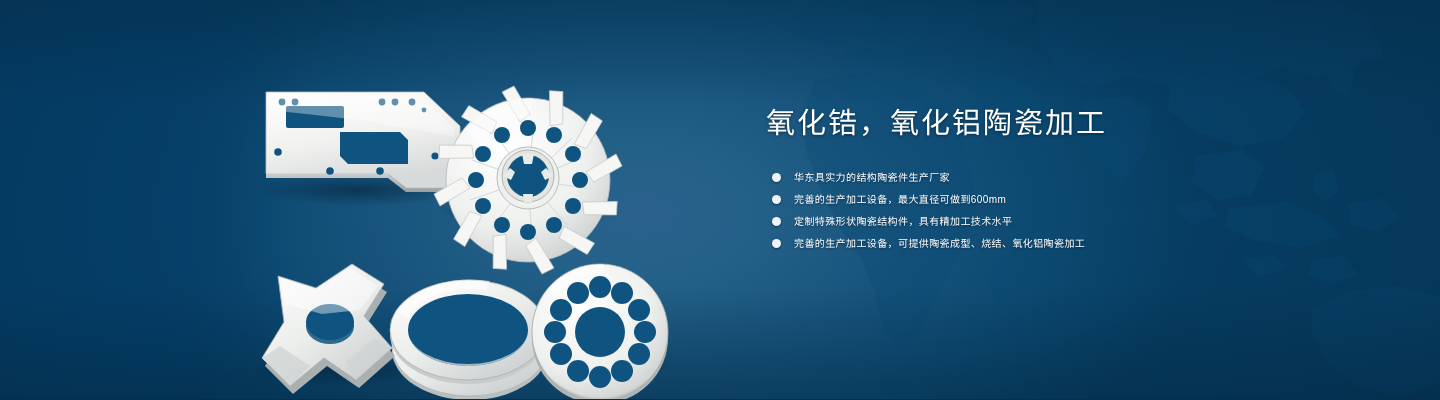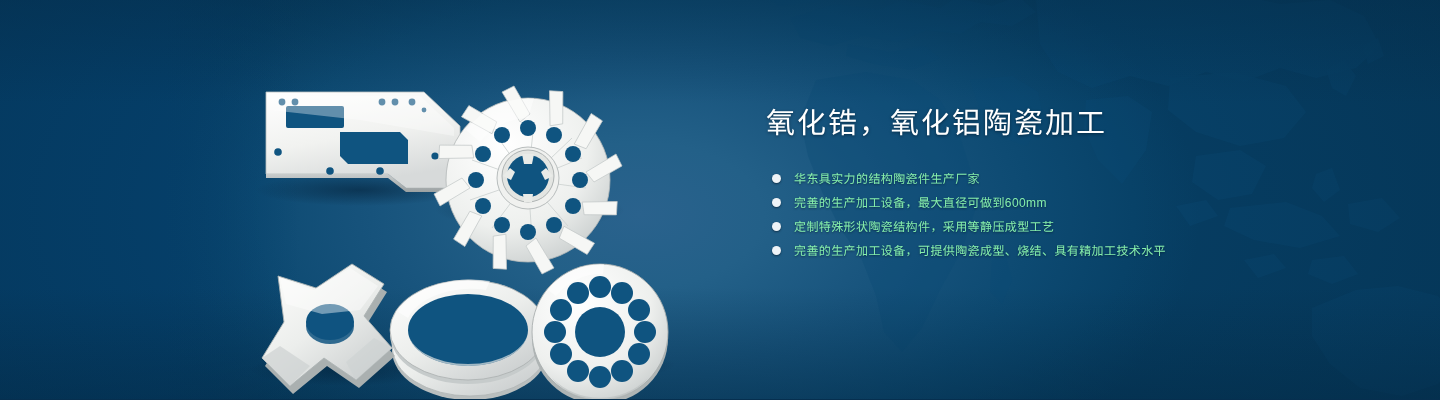--- a/index.html
+++ b/index.html
@@ -68,22 +68,22 @@
     white-space:nowrap;
   }
   .dot{
     width:9px;height:9px;border-radius:50%;
     background:#eef3f7;
     flex:0 0 9px;
     margin-right:13px;
     box-shadow:0 1px 2px rgba(0,10,22,.5);
   }
   .btext{
-    font-size:12px;
-    color:#86efac;
+    font-size:10px;
+    color:#ffffff;
     letter-spacing:.4px;
     line-height:1;
     text-shadow:0 1px 2px rgba(0,14,28,.5);
   }
 
   
   .parts{position:absolute; left:210px; top:40px; width:520px; height:340px;}
   .parts svg{width:100%;height:100%;display:block;overflow:visible;}
 </style>
 </head>
@@ -364,22 +364,22 @@
       <li class="bullet">
         <span class="dot"></span>
         <span class="btext">华东具实力的结构陶瓷件生产厂家</span>
       </li>
       <li class="bullet">
         <span class="dot"></span>
         <span class="btext">完善的生产加工设备，最大直径可做到600mm</span>
       </li>
       <li class="bullet">
         <span class="dot"></span>
-        <span class="btext">定制特殊形状陶瓷结构件，采用等静压成型工艺</span>
+        <span class="btext">定制特殊形状陶瓷结构件，具有精加工技术水平</span>
       </li>
       <li class="bullet">
         <span class="dot"></span>
-        <span class="btext">完善的生产加工设备，可提供陶瓷成型、烧结、具有精加工技术水平</span>
+        <span class="btext">完善的生产加工设备，可提供陶瓷成型、烧结、氧化铝陶瓷加工</span>
       </li>
     </ul>
 
   </div>
 </div>
 
 </body></html>

